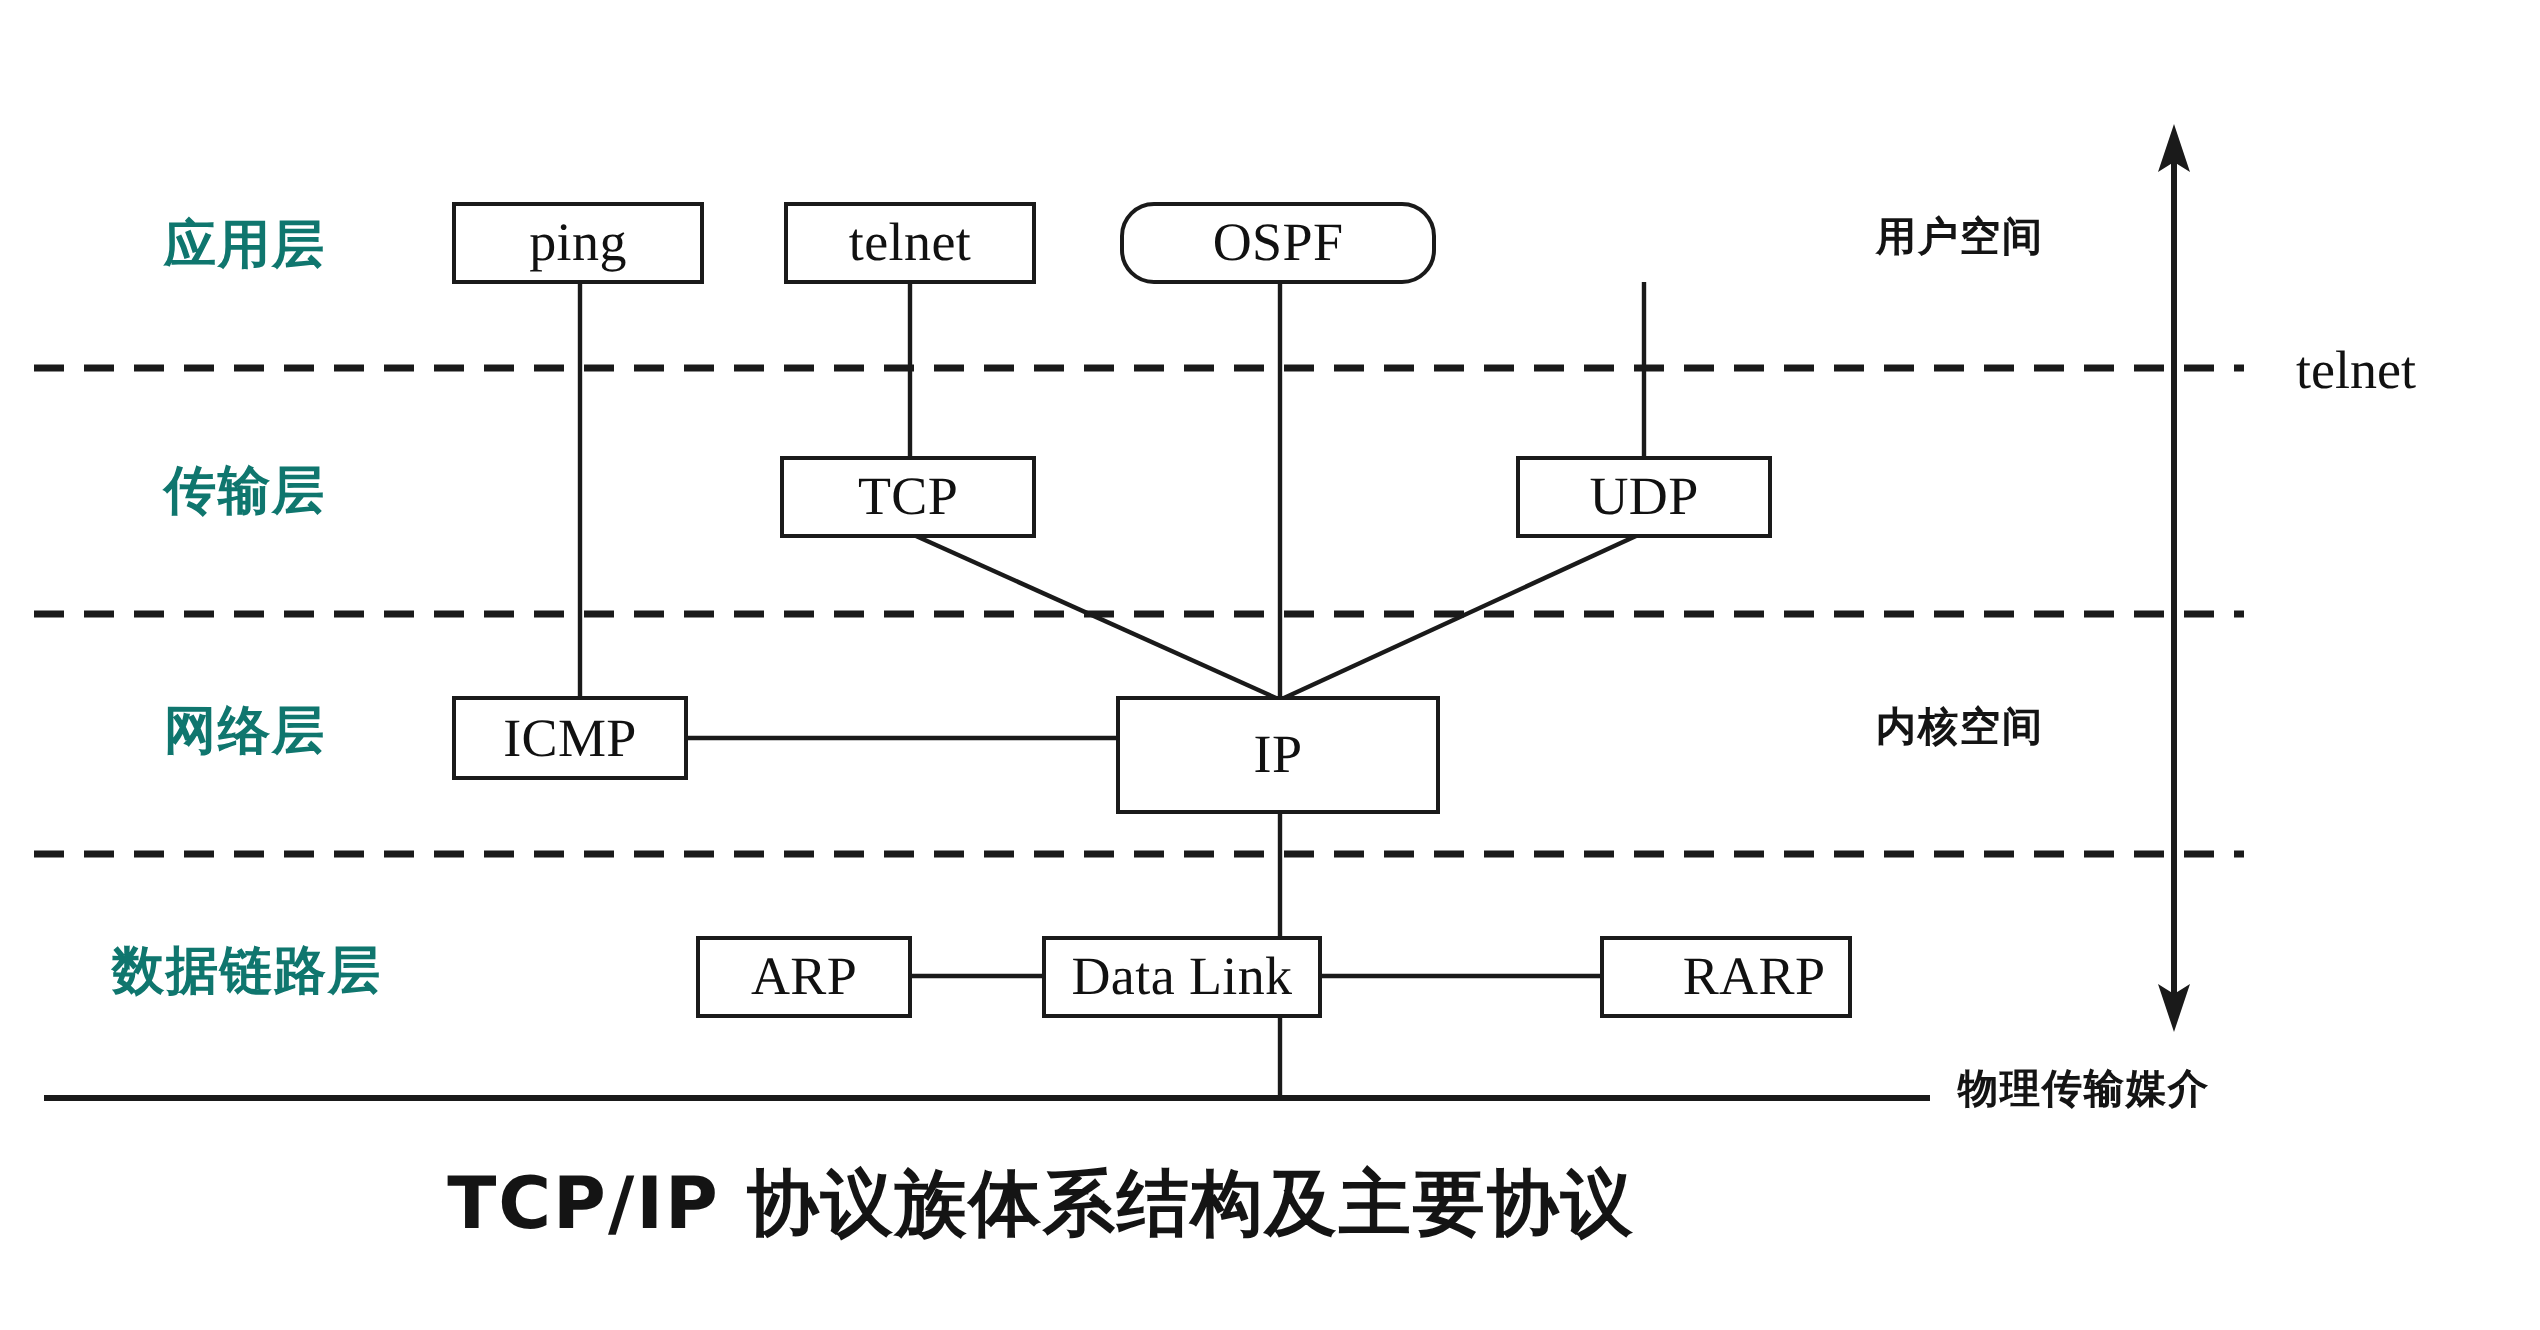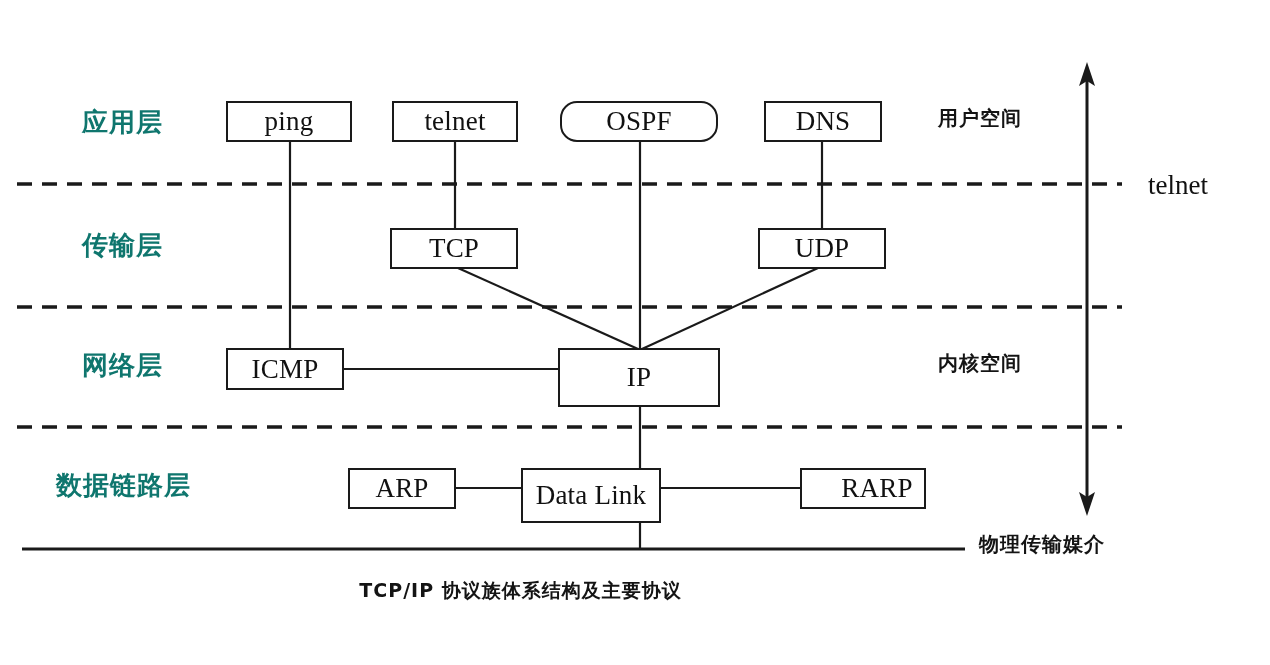--- a/index.html
+++ b/index.html
@@ -62,21 +62,21 @@
     color: #111111;
     white-space: nowrap;
   }
   .caption {
     position: absolute;
     width: 1041px;
     left: 0;
     text-align: center;
     font-family: "DejaVu Sans", "Liberation Sans", sans-serif;
     font-weight: bold;
-    font-size: 19px;
+    font-size: 36px;
     color: #141414;
     letter-spacing: 1px;
     white-space: nowrap;
   }
 </style>
 </head>
 <body>
 
 <div id="canvas">
 
@@ -120,30 +120,29 @@
   </svg>
 
   <div class="layer-label" style="left:82px; top:105px;">应用层</div>
   <div class="layer-label" style="left:82px; top:228px;">传输层</div>
   <div class="layer-label" style="left:82px; top:348px;">网络层</div>
   <div class="layer-label" style="left:56px; top:468px;">数据链路层</div>
 
   <div class="node" style="left:226px; top:101px; width:126px; height:41px;">ping</div>
   <div class="node" style="left:392px; top:101px; width:126px; height:41px;">telnet</div>
   <div class="node" style="left:560px; top:101px; width:158px; height:41px;border-radius:17px;">OSPF</div>
-  <div class="node" style="left:764px; top:101px; width:118px; height:41px;">DNS</div>
 
   <div class="node" style="left:390px; top:228px; width:128px; height:41px;">TCP</div>
   <div class="node" style="left:758px; top:228px; width:128px; height:41px;">UDP</div>
 
   <div class="node" style="left:226px; top:348px; width:118px; height:42px;">ICMP</div>
   <div class="node" style="left:558px; top:348px; width:162px; height:59px;">IP</div>
 
   <div class="node" style="left:348px; top:468px; width:108px; height:41px;">ARP</div>
-  <div class="node" style="left:521px; top:468px; width:140px; height:55px;">Data Link</div>
+  <div class="node" style="left:521px; top:468px; width:140px; height:41px;">Data Link</div>
   <div class="node" style="left:800px; top:468px; width:126px; height:41px;padding-left:28px;">RARP</div>
 
   <div class="side-label" style="left:938px; top:105px;">用户空间</div>
   <div class="side-label" style="left:938px; top:350px;">内核空间</div>
   <div class="socket-label" style="left:1148px; top:170px;">telnet</div>
   <div class="side-label" style="left:979px; top:531px;">物理传输媒介</div>
 
   <div class="caption" style="top:578px;">TCP/IP 协议族体系结构及主要协议</div>
 
 </div>

